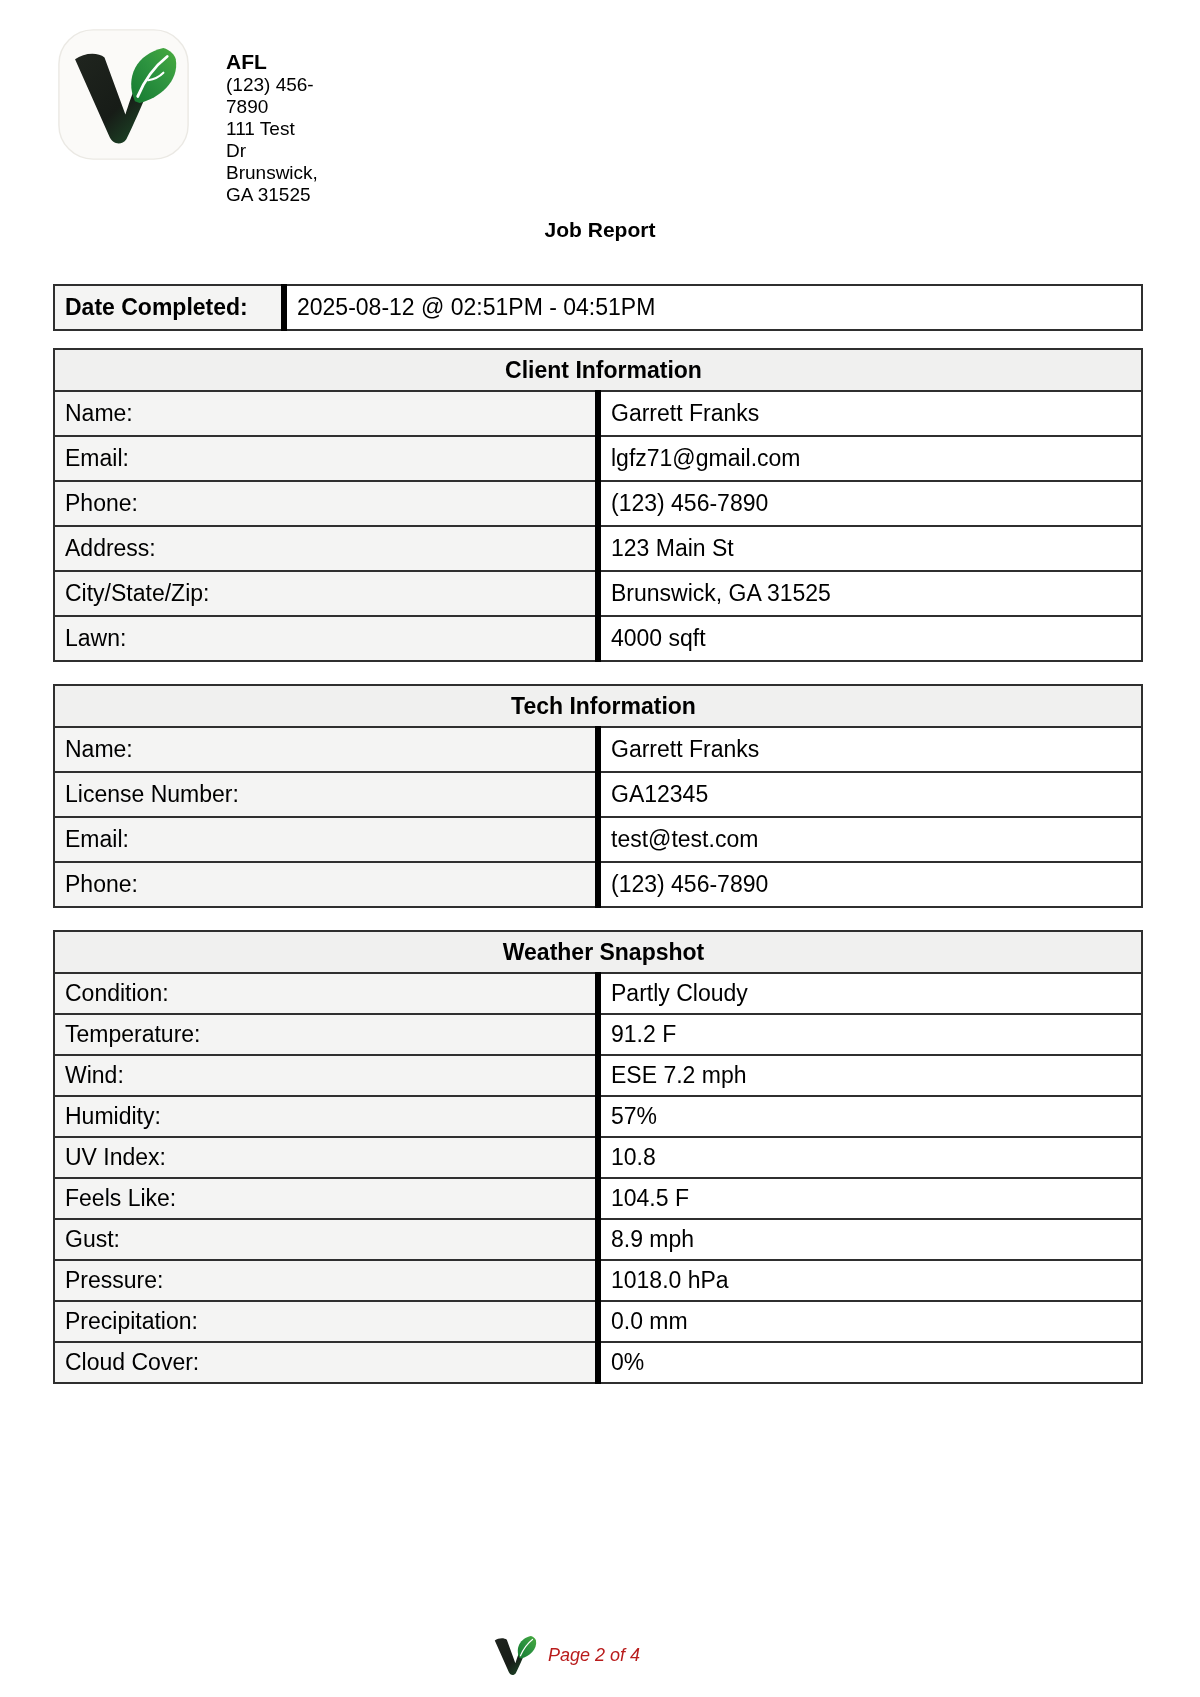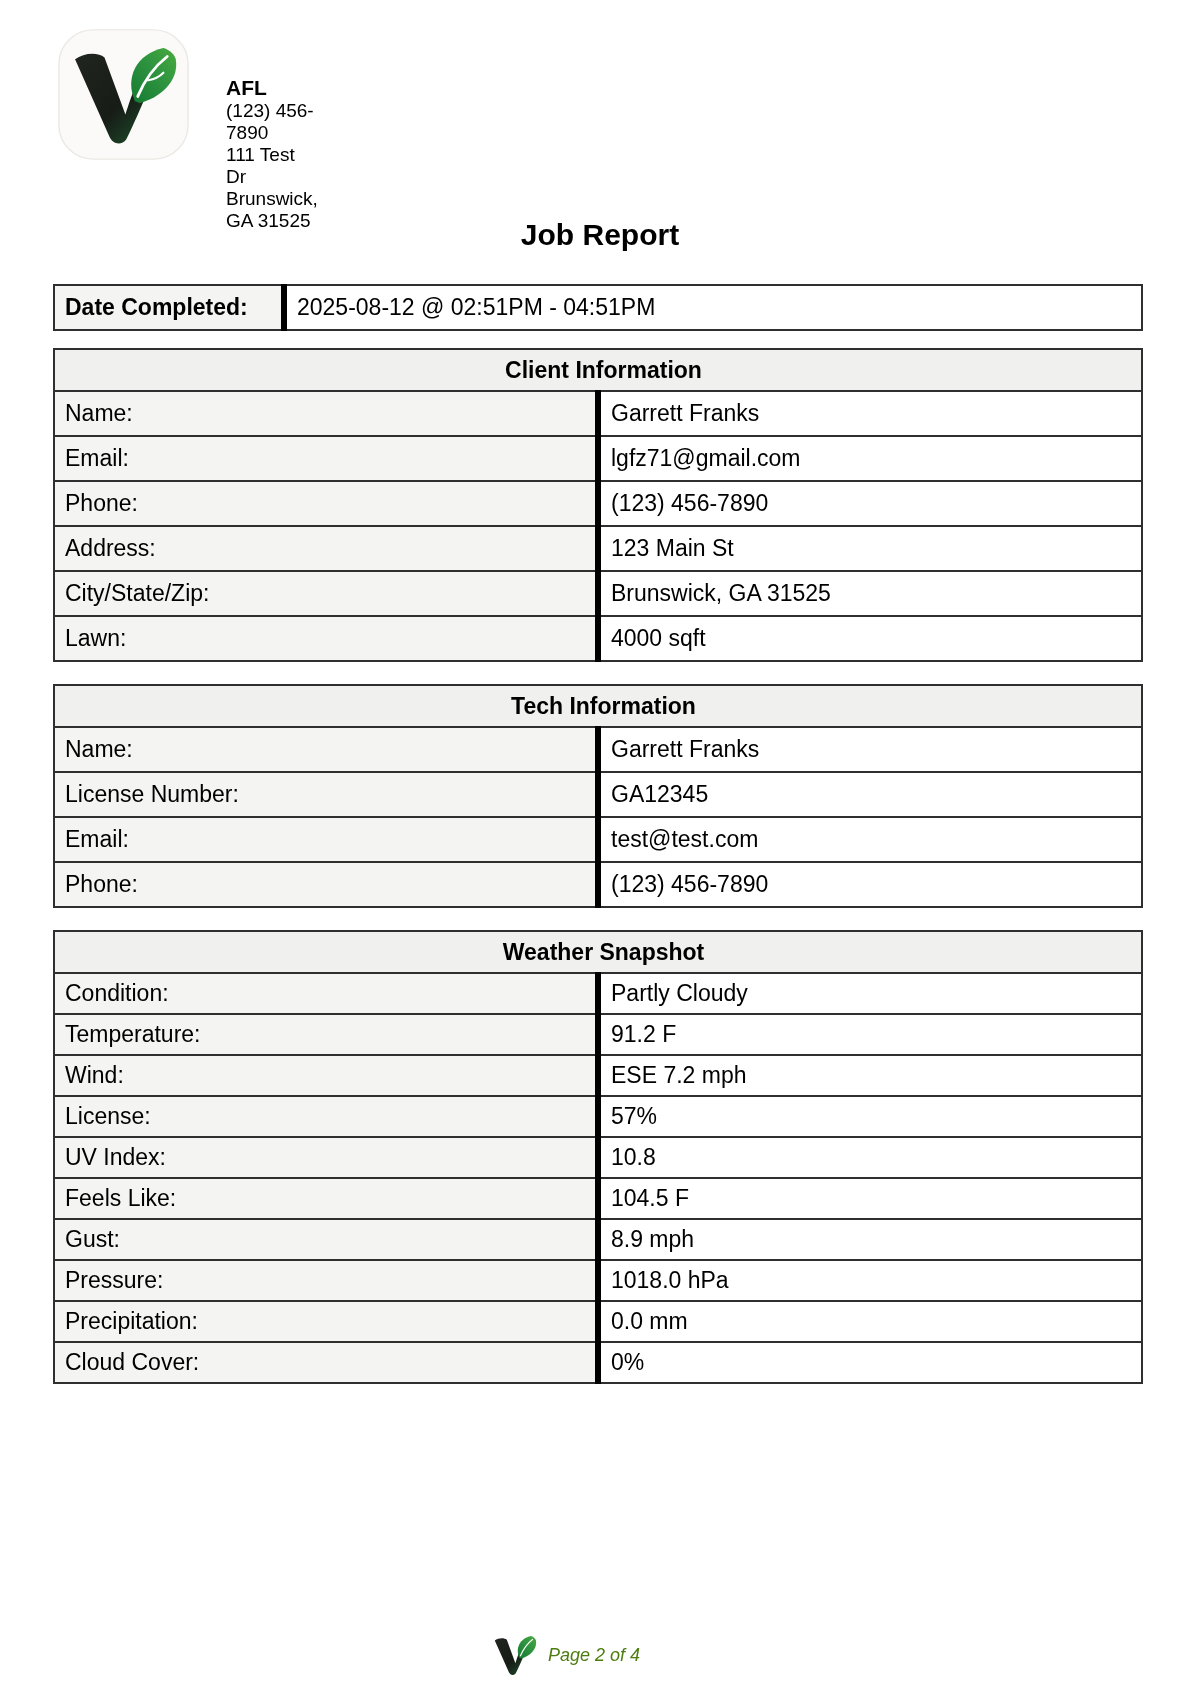--- a/index.html
+++ b/index.html
@@ -10,27 +10,27 @@
     color: #000;
     position: relative;
     overflow: hidden;
   }
   .page { position: absolute; inset: 0; background: #fff; }
 
   
   .brand { position: absolute; top: 28px; left: 57px; display: flex; }
   .logo { width: 133px; height: 133px; }
   .company-info { position: absolute; left: 169px; top: 22px; }
-  .company-name { font-size: 21px; font-weight: bold; line-height: 24px; margin-top: 26px; }
+  .company-name { font-size: 21px; font-weight: bold; line-height: 24px; }
   .company-line { font-size: 19px; line-height: 22px; }
 
   
   .report-title {
     position: absolute; top: 218px; left: 0; width: 100%;
-    text-align: center; font-size: 30px; font-weight: bold;
+    text-align: center; font-size: 21px; font-weight: bold;
   }
 
   
   table.kv {
     position: absolute; left: 53px; width: 1090px;
     border-collapse: collapse; table-layout: fixed;
     background: #fff;
     border: 2px solid #2f2f2f;
   }
   table.kv th {
@@ -58,21 +58,21 @@
   #section-2 { top: 930px; }
   #section-2 td { height: 41px; }
 
   
   .page-footer {
     position: absolute; top: 1634px; left: 0; width: 100%;
     display: flex; align-items: center; justify-content: center;
     gap: 10px; transform: translateX(-34px);
   }
   .footer-logo { width: 46px; height: 42px; }
-  .page-number { font-size: 18px; font-style: italic; color: #4d7c0f; }
+  .page-number { font-size: 18px; font-style: italic; color: #b91c1c; }
 </style>
 </head>
 <body>
 
 <div class="page">
 
   <div class="brand">
     <svg class="logo" viewBox="0 0 140 140" xmlns="http://www.w3.org/2000/svg">
       <defs>
         <linearGradient id="vGrad" x1="0" y1="0" x2="0.8" y2="1">
@@ -184,21 +184,21 @@
         </tr>
         <tr>
           <td class="label">Temperature:</td>
           <td class="value">91.2 F</td>
         </tr>
         <tr>
           <td class="label">Wind:</td>
           <td class="value">ESE 7.2 mph</td>
         </tr>
         <tr>
-          <td class="label">License:</td>
+          <td class="label">Humidity:</td>
           <td class="value">57%</td>
         </tr>
         <tr>
           <td class="label">UV Index:</td>
           <td class="value">10.8</td>
         </tr>
         <tr>
           <td class="label">Feels Like:</td>
           <td class="value">104.5 F</td>
         </tr>

